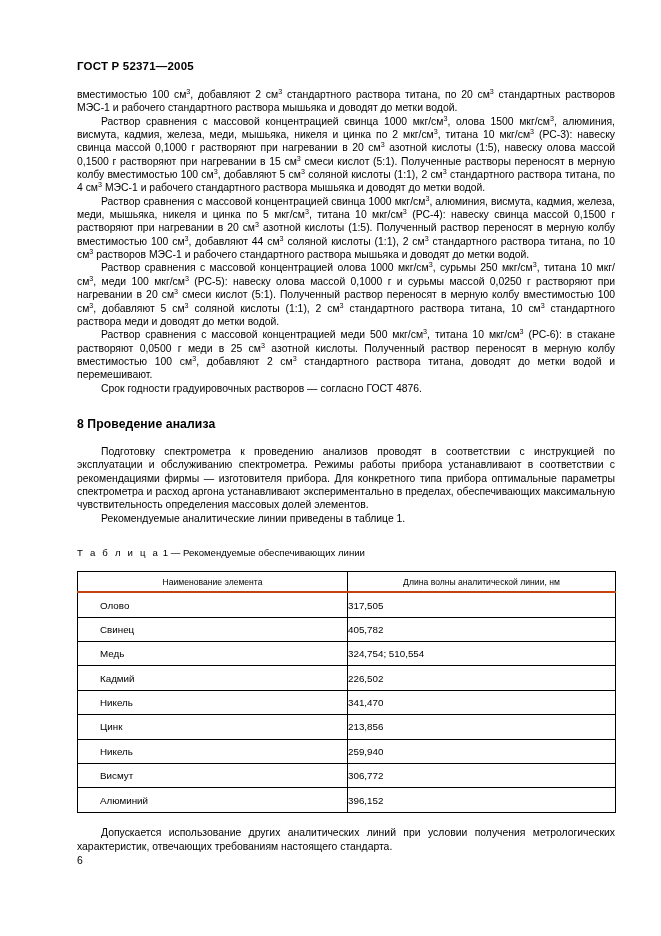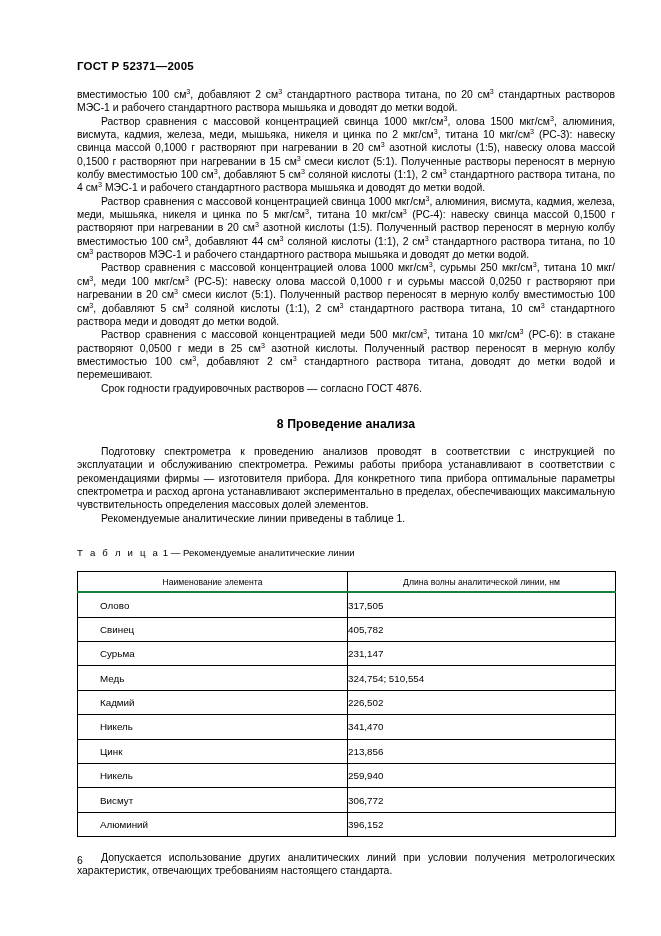--- a/index.html
+++ b/index.html
@@ -52,21 +52,20 @@
   sup {
     font-size: 7.2px;
     vertical-align: super;
     line-height: 0;
   }
   h2.section-title {
     margin: 0;
     font-size: 12.2px;
     font-weight: bold;
     letter-spacing: 0.1px;
-    text-align: center;
   }
   .sec-spacer-before { height: 22px; }
   .sec-spacer-after { height: 14px; }
   .gap-small { height: 13.35px; }
   .table-caption {
     font-size: 9.6px;
     margin: 0;
   }
   .table-caption .sp {
     letter-spacing: 2.2px;
@@ -82,21 +81,21 @@
     border: 1px solid #000000;
     font-weight: normal;
     font-size: 9.8px;
     padding: 0;
     height: 23.4px;
     vertical-align: middle;
   }
   table.lines-table thead th {
     font-size: 8.6px;
     text-align: center;
-    border-bottom: 2px solid #15803d;
+    border-bottom: 2px solid #c2410c;
     height: 19px;
   }
   table.lines-table tbody td.name-cell {
     text-align: left;
     padding-left: 22px;
   }
   table.lines-table tbody td.value-cell {
     text-align: left;
   }
   col.col-name { width: 270px; }
@@ -134,21 +133,21 @@
     <h2 class="section-title">8  Проведение анализа</h2>
 
     <div class="sec-spacer-after"></div>
 
     <p class="body-text indent">Подготовку спектрометра к проведению анализов проводят в соответствии с инструкцией по эксплуатации и обслуживанию спектрометра. Режимы работы прибора устанавливают в соответствии с рекомендациями фирмы — изготовителя прибора. Для конкретного типа прибора оптимальные параметры спектрометра и расход аргона устанавливают экспериментально в пределах, обеспечивающих максимальную чувствительность определения массовых долей элементов.</p>
 
     <p class="body-text indent">Рекомендуемые аналитические линии приведены в таблице 1.</p>
 
     <div class="sec-spacer-before"></div>
 
-    <p class="table-caption"><span class="sp">Т а б л и ц а</span> <span>1</span> <span>—</span> <span>Рекомендуемые аналитические линии</span></p>
+    <p class="table-caption"><span class="sp">Т а б л и ц а</span> <span>1</span> <span>—</span> <span>Рекомендуемые обеспечивающих линии</span></p>
 
     <div class="gap-small"></div>
 
     <table class="lines-table">
       <colgroup>
         <col class="col-name">
         <col class="col-value">
       </colgroup>
       <thead>
         <tr>
@@ -159,24 +158,20 @@
       <tbody>
         <tr>
           <td class="name-cell">Олово</td>
           <td class="value-cell">317,505</td>
         </tr>
         <tr>
           <td class="name-cell">Свинец</td>
           <td class="value-cell">405,782</td>
         </tr>
         <tr>
-          <td class="name-cell">Сурьма</td>
-          <td class="value-cell">231,147</td>
-        </tr>
-        <tr>
           <td class="name-cell">Медь</td>
           <td class="value-cell">324,754; 510,554</td>
         </tr>
         <tr>
           <td class="name-cell">Кадмий</td>
           <td class="value-cell">226,502</td>
         </tr>
         <tr>
           <td class="name-cell">Никель</td>
           <td class="value-cell">341,470</td>

